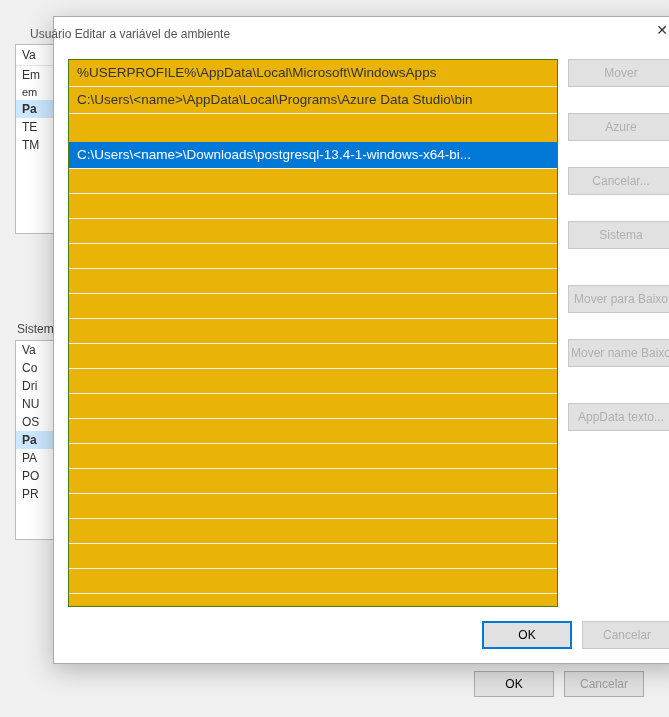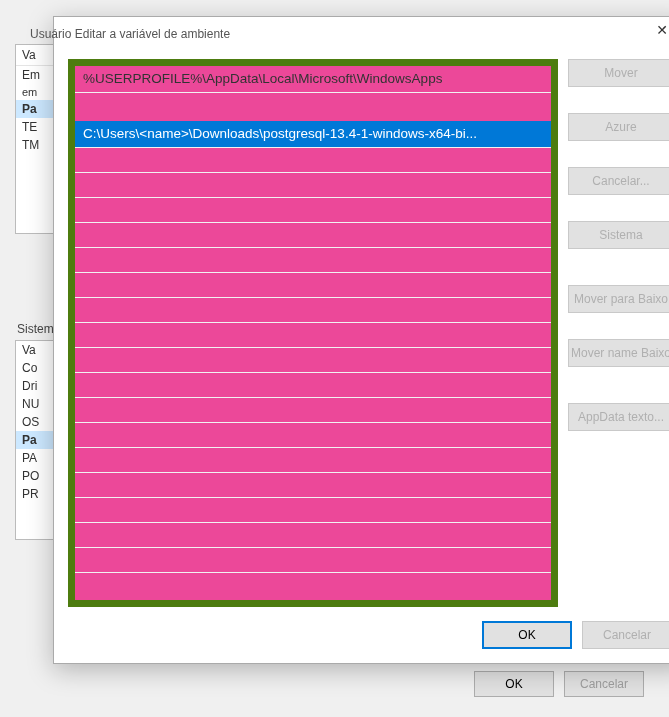--- a/index.html
+++ b/index.html
@@ -164,22 +164,22 @@
 
     .fg-body {
       flex: 1;
       display: flex;
       padding: 8px 14px 0 14px;
       gap: 10px;
     }
 
     .path-list {
       flex: 1;
-      border: 7px solid #4d7c0f;
-      background: #ec4899;
+      border: 1px solid #4d7c0f;
+      background: #eab308;
       overflow: hidden;
     }
     .path-item {
       padding: 4px 8px;
       font-size: 13.5px;
       border-bottom: 1px solid #f2f2f2;
       white-space: nowrap;
       overflow: hidden;
       text-overflow: ellipsis;
       line-height: 18px;
@@ -312,20 +312,21 @@
   <div class="fg-titlebar">
     <span class="title"><span>Usuário</span> <span>Editar a variável de ambiente</span></span>
     <div class="close-btn">
       <span class="close-x">✕</span>
     </div>
   </div>
 
   <div class="fg-body">
     <div class="path-list">
       <div class="path-item">%USERPROFILE%\AppData\Local\Microsoft\WindowsApps</div>
+      <div class="path-item">C:\Users\&lt;name&gt;\AppData\Local\Programs\Azure Data Studio\bin</div>
       <div class="path-item sel">C:\Users\&lt;name&gt;\Downloads\postgresql-13.4-1-windows-x64-bi...</div>
       <div class="path-item empty"></div>
       <div class="path-item empty"></div>
       <div class="path-item empty"></div>
       <div class="path-item empty"></div>
       <div class="path-item empty"></div>
       <div class="path-item empty"></div>
       <div class="path-item empty"></div>
       <div class="path-item empty"></div>
       <div class="path-item empty"></div>

